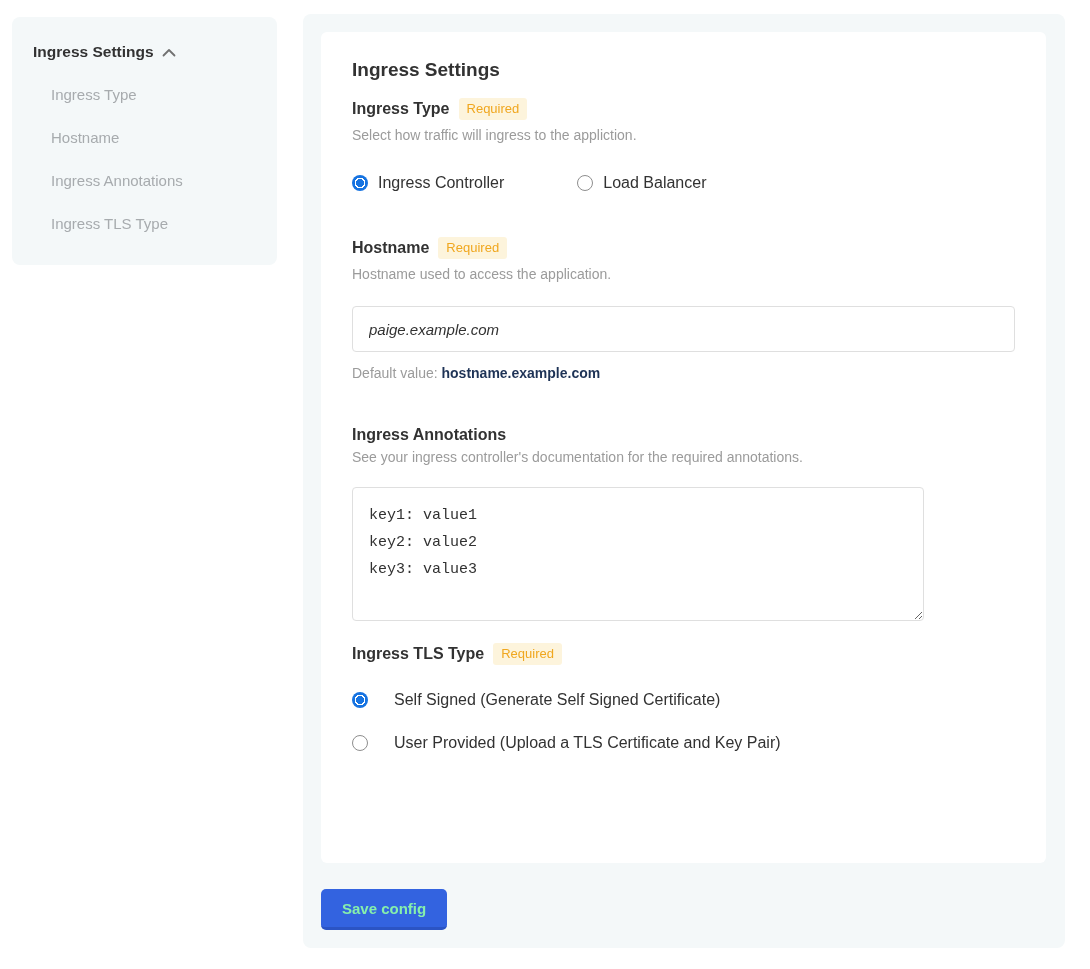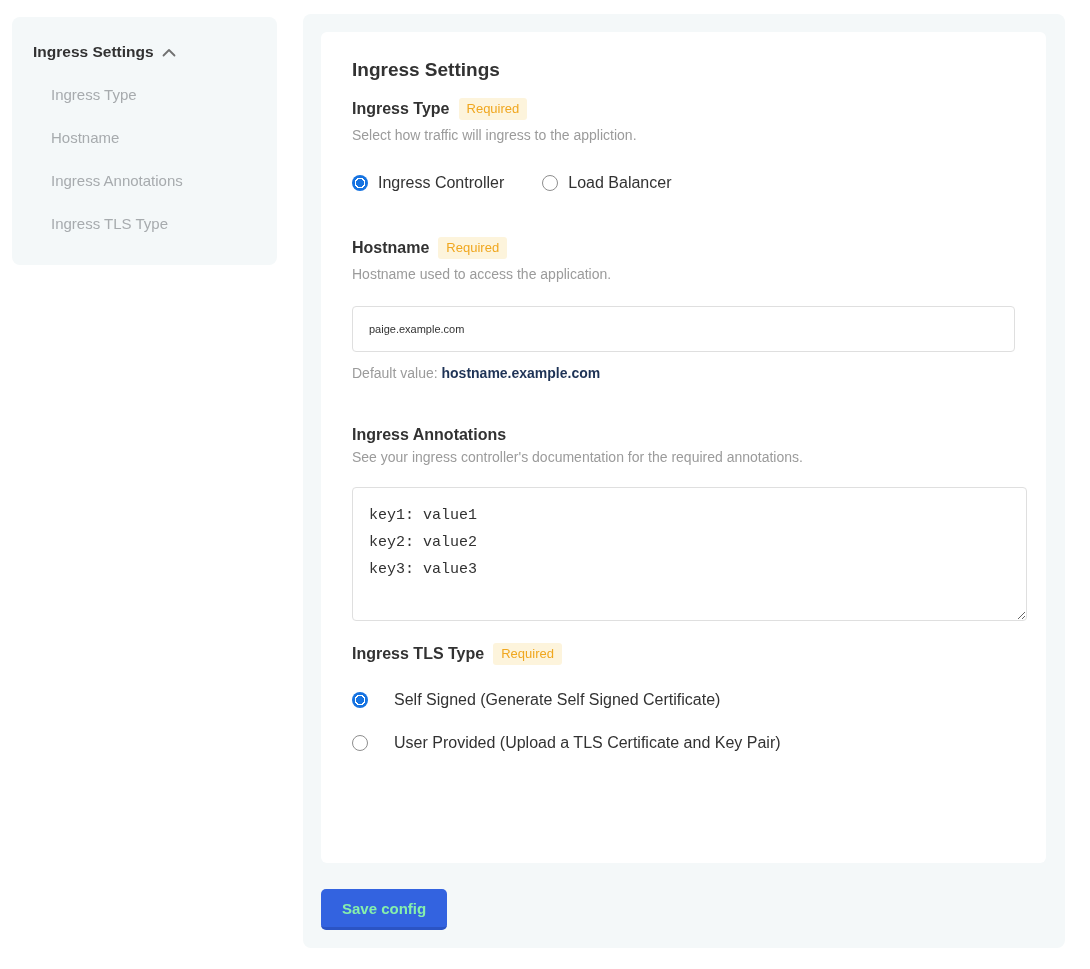--- a/index.html
+++ b/index.html
@@ -84,21 +84,21 @@
     font-size: 13px;
     padding: 3px 8px 4px 8px;
     border-radius: 3px;
   }
   .help-text {
     font-size: 14px;
     color: #9b9b9b;
   }
 
   
-  .radio-row { display: flex; align-items: center; margin-top: 31px; }
+  .radio-row { display: flex; align-items: center; margin-top: 31px; gap: 35px; }
   .radio-row.inline .radio-option { margin-right: 38px; }
   .radio-stack .radio-option { display: flex; margin-top: 26px; gap: 16px; }
   .radio-stack .radio-option + .radio-option { margin-top: 25px; }
   .radio-option {
     display: flex; align-items: center;
     cursor: pointer;
   }
   .radio-circle {
     width: 16px; height: 16px;
     border-radius: 50%;
@@ -116,41 +116,42 @@
     color: #323232;
   }
 
   
   .text-input {
     margin-top: 24px;
     width: 663px; height: 46px;
     border: 1px solid #dfdfdf;
     border-radius: 4px;
     padding: 0 16px;
-    font-size: 11px;
+    font-size: 15px;
     font-family: "Liberation Sans", sans-serif;
     color: #323232;
     outline: none;
     display: block;
+    font-style: italic;
   }
   .default-line {
     margin-top: 13px;
     font-size: 14px;
     color: #9b9b9b;
   }
   .default-line b {
     color: #1e3356;
     font-weight: bold;
   }
 
   
   .annotations-textarea {
     margin-top: 22px;
     display: block;
-    width: 675px; height: 134px;
+    width: 572px; height: 134px;
     border: 1px solid #dfdfdf;
     border-radius: 4px;
     padding: 14px 16px;
     font-family: "Liberation Mono", monospace;
     font-size: 15px;
     line-height: 27px;
     color: #323232;
     resize: both;
     outline: none;
   }

